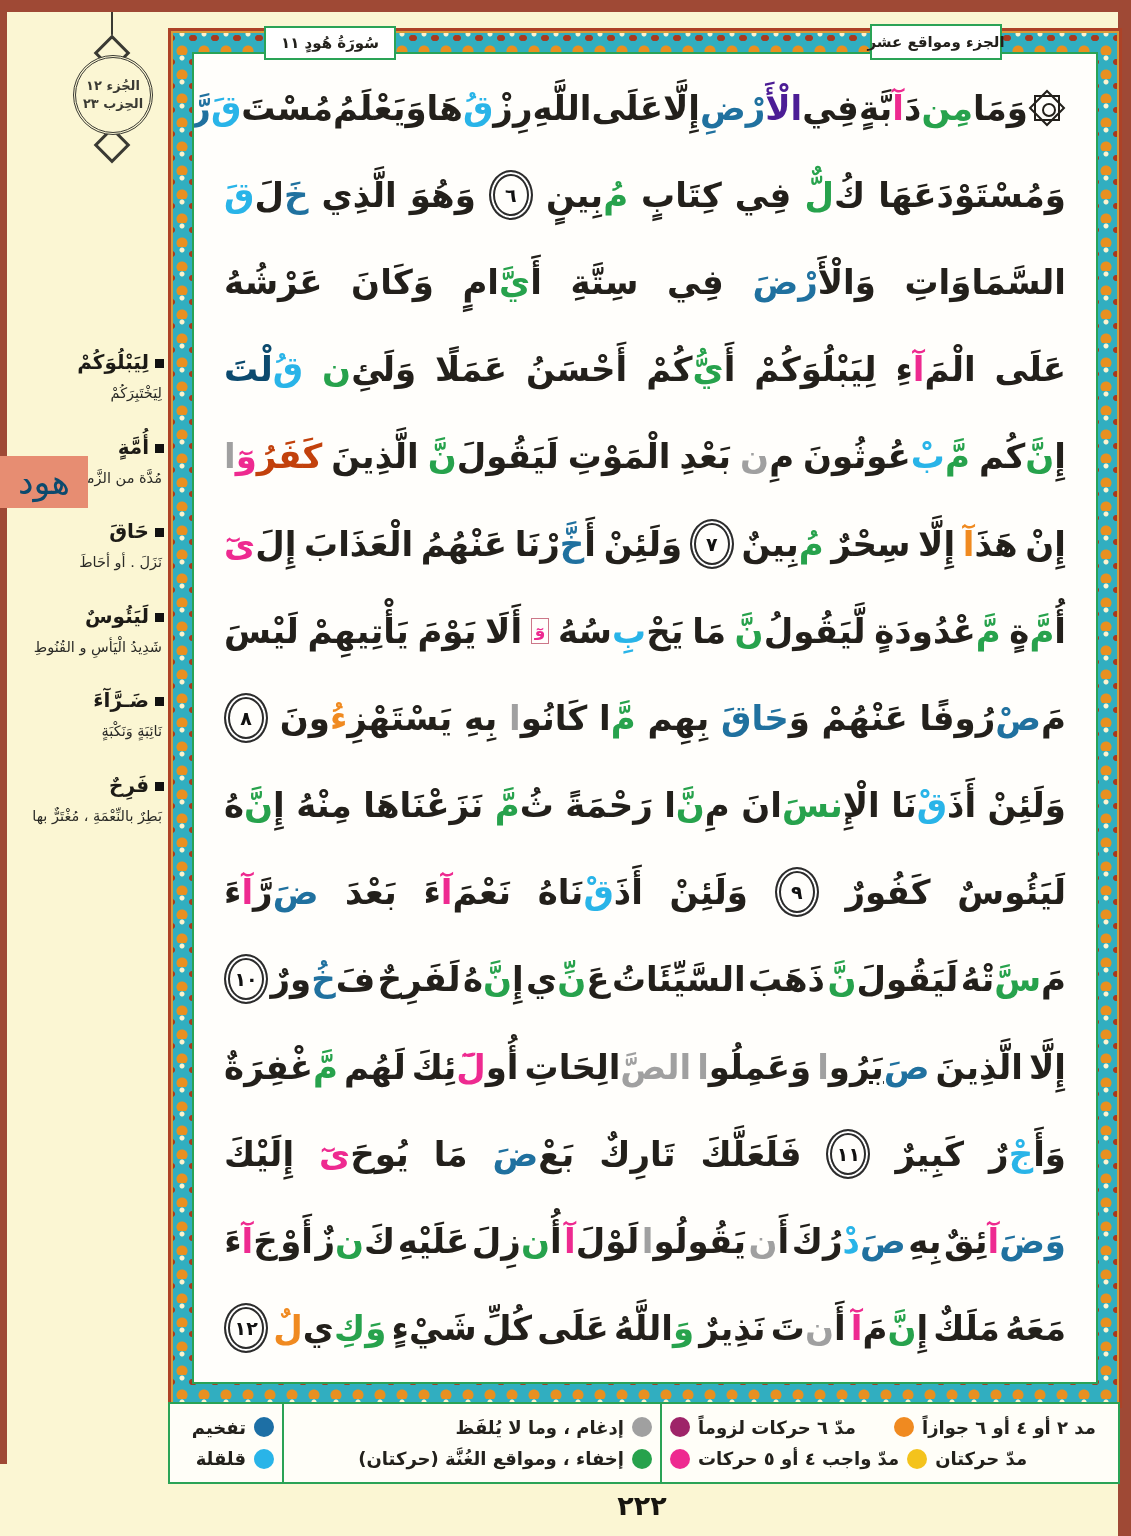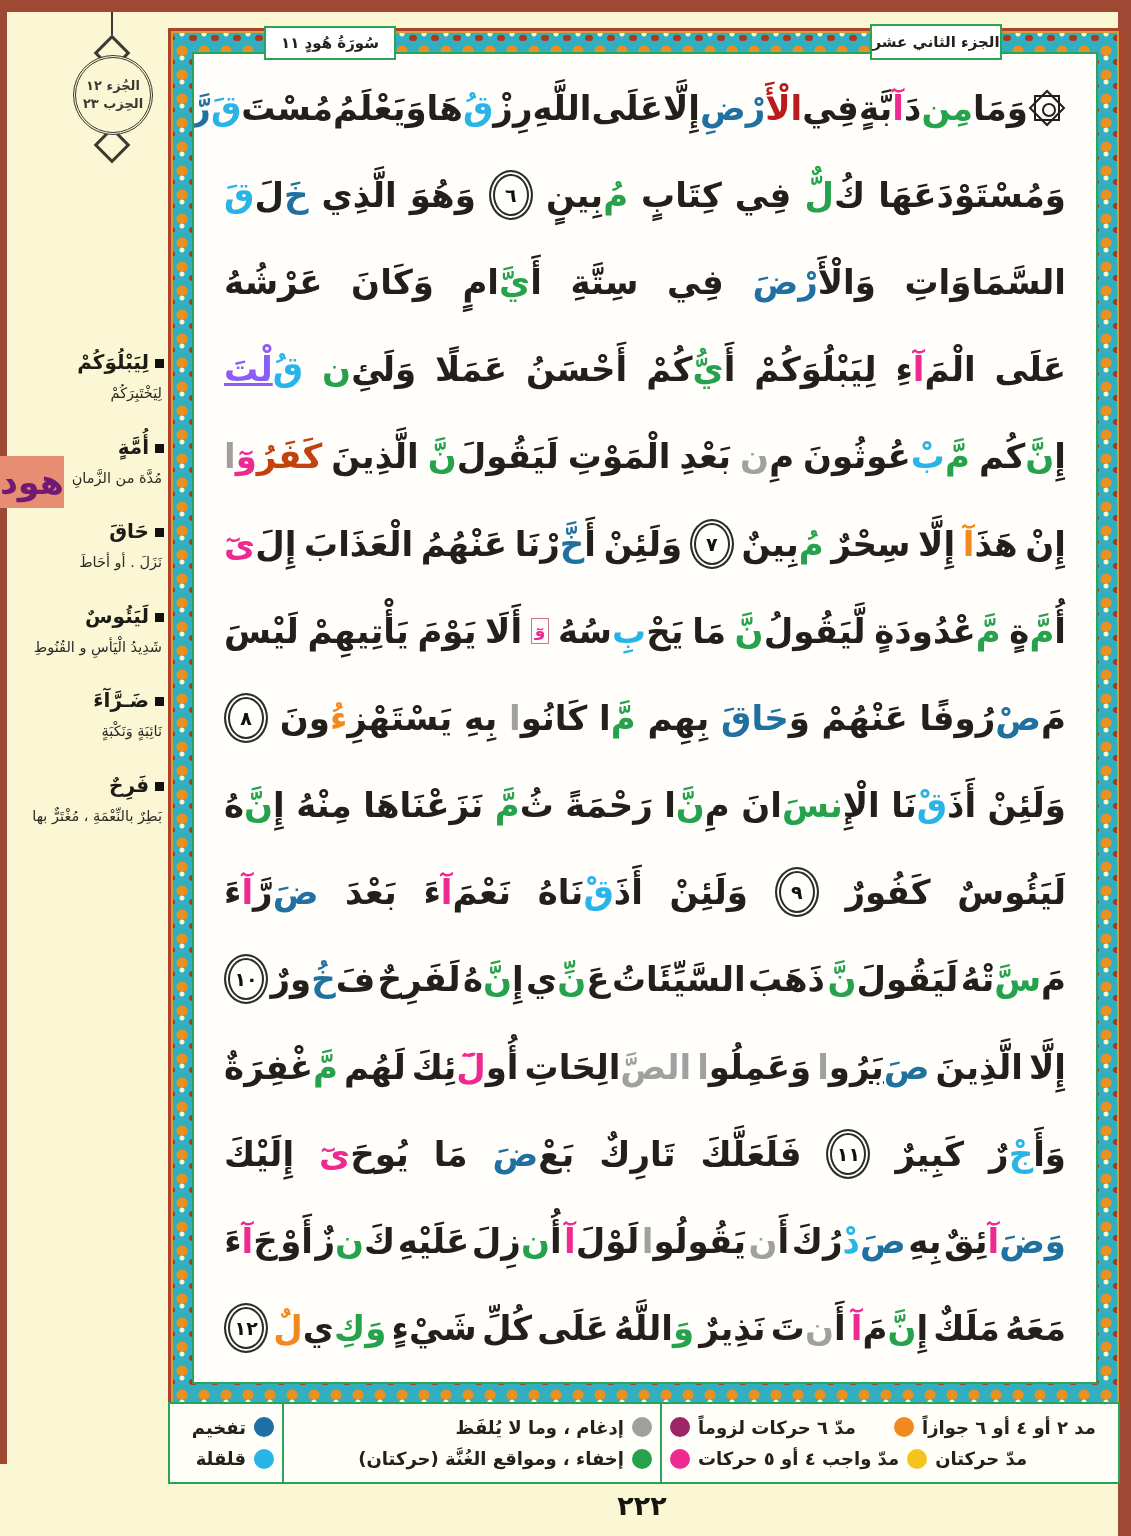--- a/index.html
+++ b/index.html
@@ -37,22 +37,22 @@
               border:3px double #3a3a33;background:#fbf6d3;z-index:1;
               display:flex;flex-direction:column;align-items:center;justify-content:center;
               font-size:13px;font-weight:bold;color:#3a3a33;line-height:1.35;}
   
   .margin-notes{position:absolute;left:6px;top:350px;width:158px;display:flex;
                 flex-direction:column;gap:27px;direction:rtl;text-align:right;z-index:1;}
   .mnote .mhead{font-size:20px;font-weight:bold;color:#1d1b16;}
   .mnote .mbullet{display:inline-block;width:9px;height:9px;background:#111;margin-left:6px;vertical-align:middle;}
   .mnote .mdef{font-size:14.5px;color:#2a2a26;padding-left:4px;padding-right:2px;
                line-height:1.9;margin-top:6px;}
-  .surah-tab{position:absolute;left:0;top:456px;width:64px;height:52px;background:#e78d72;
-             color:#701a75;font-size:35px;font-weight:bold;z-index:2;
+  .surah-tab{position:absolute;left:0;top:456px;width:88px;height:52px;background:#e78d72;
+             color:#0c4a6e;font-size:35px;font-weight:normal;z-index:2;
              display:flex;align-items:center;justify-content:center;}
   
   .quran{position:absolute;left:26px;right:26px;top:10px;bottom:4px;}
   .qline{height:87.2px;display:flex;direction:rtl;justify-content:space-between;
          align-items:center;padding:0 4px;font-weight:bold;font-size:34px;color:#23201b;
          white-space:nowrap;}
   .qword{display:inline-flex;direction:rtl;}
   .vbadge{flex:none;width:40px;height:46px;border:2px solid #2b2b2b;border-radius:50%;
           box-shadow:inset 0 0 0 2px #fff, inset 0 0 0 4px #2b2b2b;
           display:flex;align-items:center;justify-content:center;
@@ -140,21 +140,21 @@
             <span class="qword">
               <span style="color: rgb(39, 162, 76);">مِن</span>
             </span>
             <span class="qword">
               <span style="color: rgb(35, 32, 27);">دَ</span>
               <span style="color: rgb(238, 42, 144);">آ</span>
               <span style="color: rgb(35, 32, 27);">بَّةٍ</span>
             </span>
             <span class="qword">فِي</span>
             <span class="qword">
-              <span style="color: #b91c1c;">الْأَ</span>
+              <span style="color: #4c1d95;">الْأَ</span>
               <span style="color: rgb(32, 113, 159);">رْضِ</span>
             </span>
             <span class="qword">إِلَّا</span>
             <span class="qword">عَلَى</span>
             <span class="qword">اللَّهِ</span>
             <span class="qword">
               <span style="color: rgb(35, 32, 27);">رِزْ</span>
               <span style="color: rgb(41, 180, 232);">قُ</span>
               <span style="color: rgb(35, 32, 27);">هَا</span>
             </span>
@@ -216,21 +216,21 @@
               <span style="color: rgb(35, 32, 27);">كُمْ</span>
             </span>
             <span class="qword">أَحْسَنُ</span>
             <span class="qword">عَمَلًا</span>
             <span class="qword">
               <span style="color: rgb(35, 32, 27);">وَلَئِ</span>
               <span style="color: rgb(39, 162, 76);">ن</span>
             </span>
             <span class="qword">
               <span style="color: rgb(41, 180, 232);">قُ</span>
-              <span style="color: #8b5cf6; text-decoration: underline;">لْتَ</span>
+              <span style="color: #0c4a6e;">لْتَ</span>
             </span>
           </div>
           <div class="qline">
             <span class="qword">
               <span style="color: rgb(35, 32, 27);">إِ</span>
               <span style="color: rgb(39, 162, 76);">نَّ</span>
               <span style="color: rgb(35, 32, 27);">كُم</span>
             </span>
             <span class="qword">
               <span style="color: rgb(39, 162, 76);">مَّ</span>
@@ -536,21 +536,21 @@
               <span style="color: rgb(35, 32, 27);">ي</span>
               <span style="color: rgb(240, 138, 32);">لٌ</span>
             </span>
             <span class="vbadge">١٢</span>
           </div>
         </div>
     </div>
   </div>
 
   <div class="cartouche surah-cartouche">سُورَةُ هُودٍ ١١</div>
-  <div class="cartouche juz-cartouche">الجزء الثاني عشر</div>
+  <div class="cartouche juz-cartouche">الجزء ومواقع عشر</div>
 
   <div class="legend">
     <div class="legend-col tafkheem">
         <div class="lrow rtl">
           <div class="lentry">
             <span class="ldot" style="background: rgb(29, 111, 165);"></span>
             <span class="llabel">تفخيم</span>
           </div>
         </div>
         <div class="lrow rtl">

